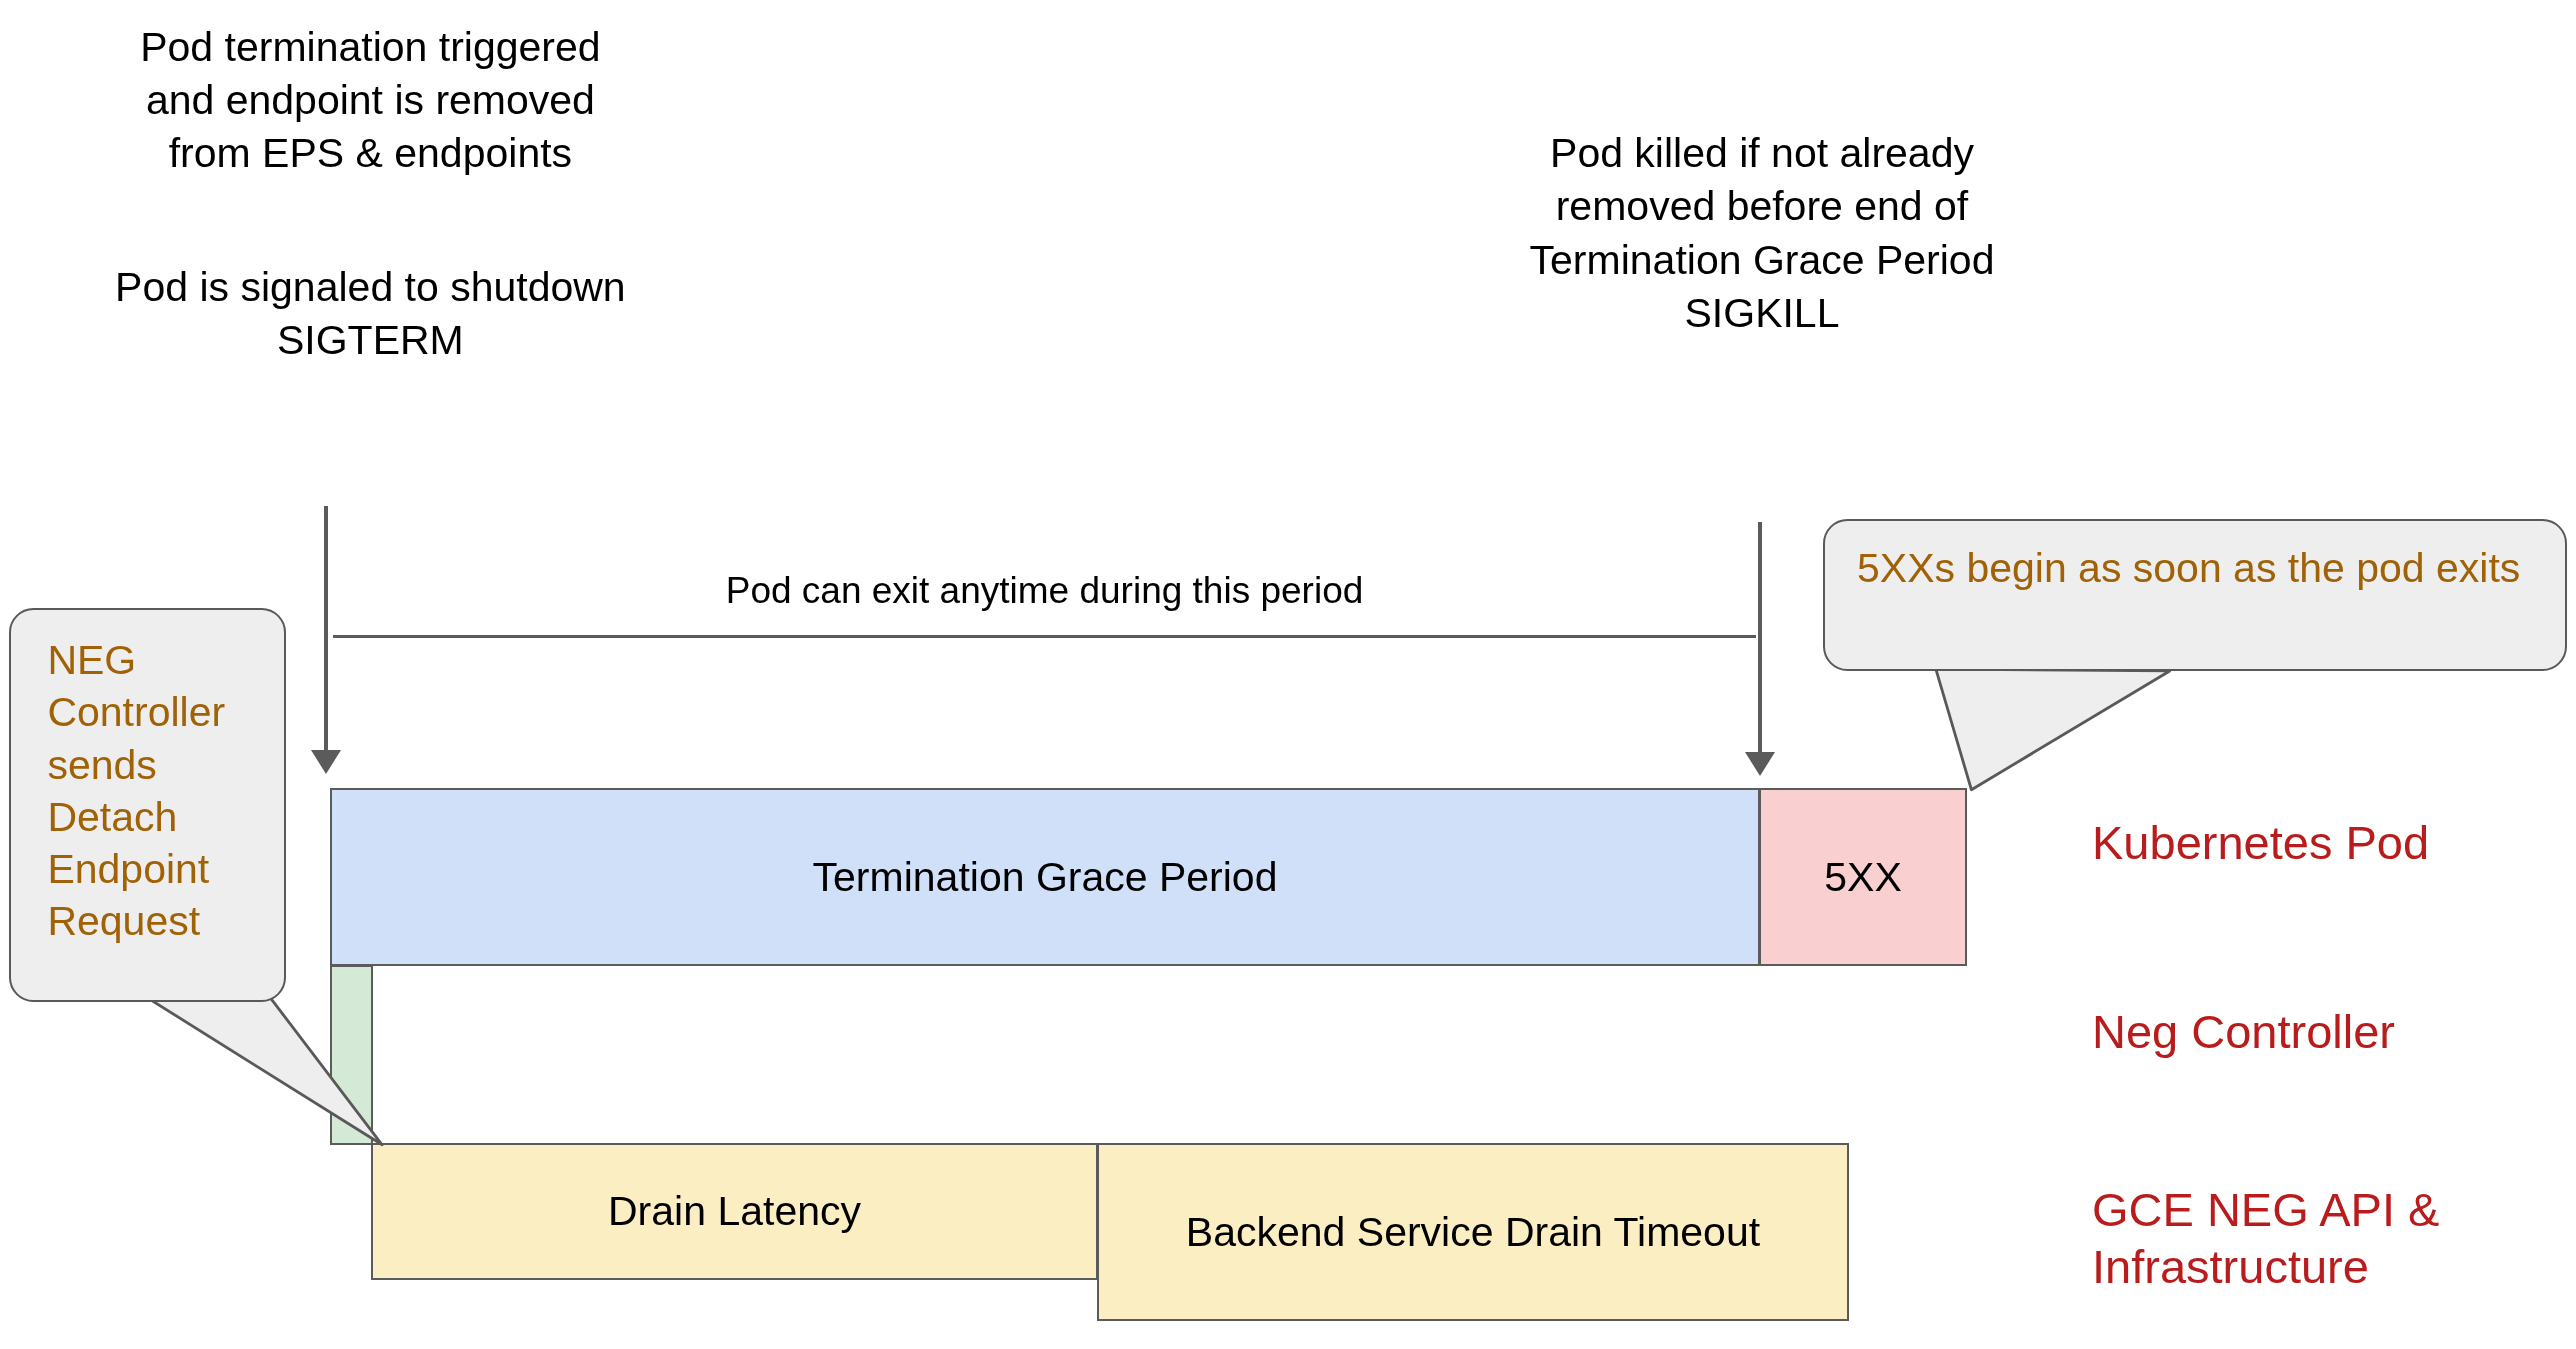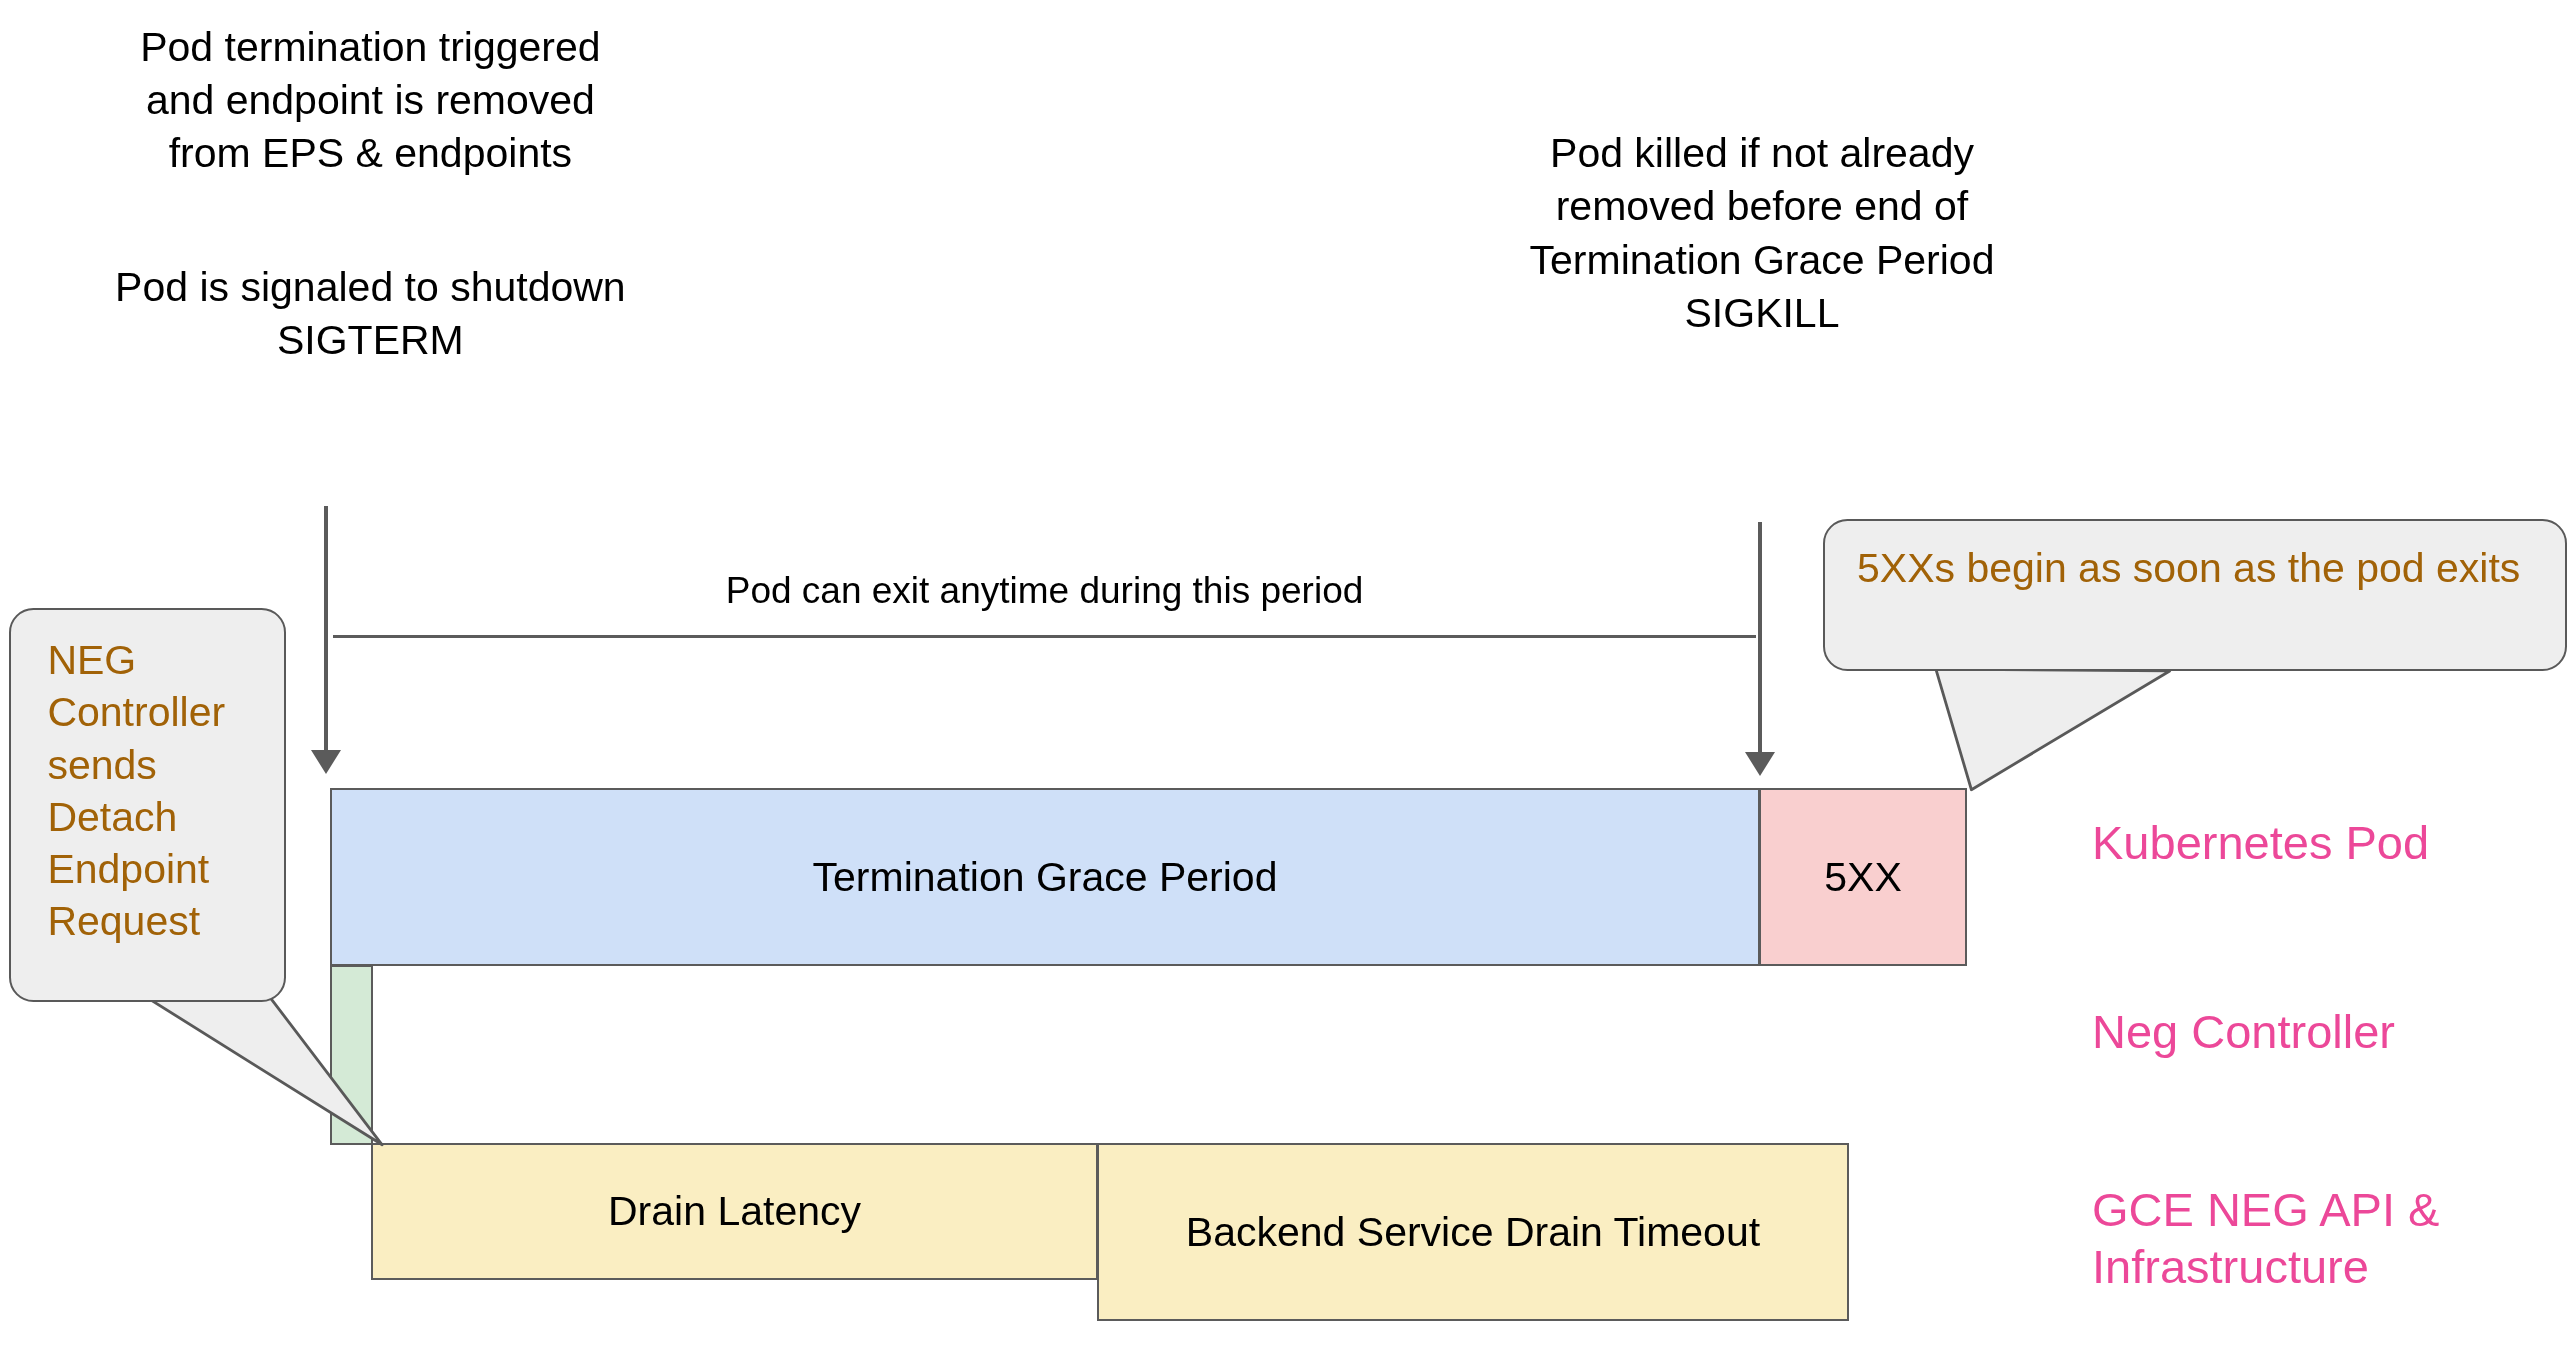--- a/index.html
+++ b/index.html
@@ -70,21 +70,21 @@
     left: 1097px; top: 1143px;
     width: 752px; height: 178px;
     background: #faeec2;
   }
 
   
   .lane-label {
     position: absolute;
     font-size: 47px;
     line-height: 1.22;
-    color: #ec4899;
+    color: #b91c1c;
     white-space: pre-line;
   }
   #lane-pod      { left: 2092px; top: 814px;  width: 469px; }
   #lane-neg      { left: 2092px; top: 1003px; width: 469px; }
   #lane-gce      { left: 2092px; top: 1181px; width: 469px; }
 
   
   #span-line {
     position: absolute;
     left: 333px; top: 635px;

